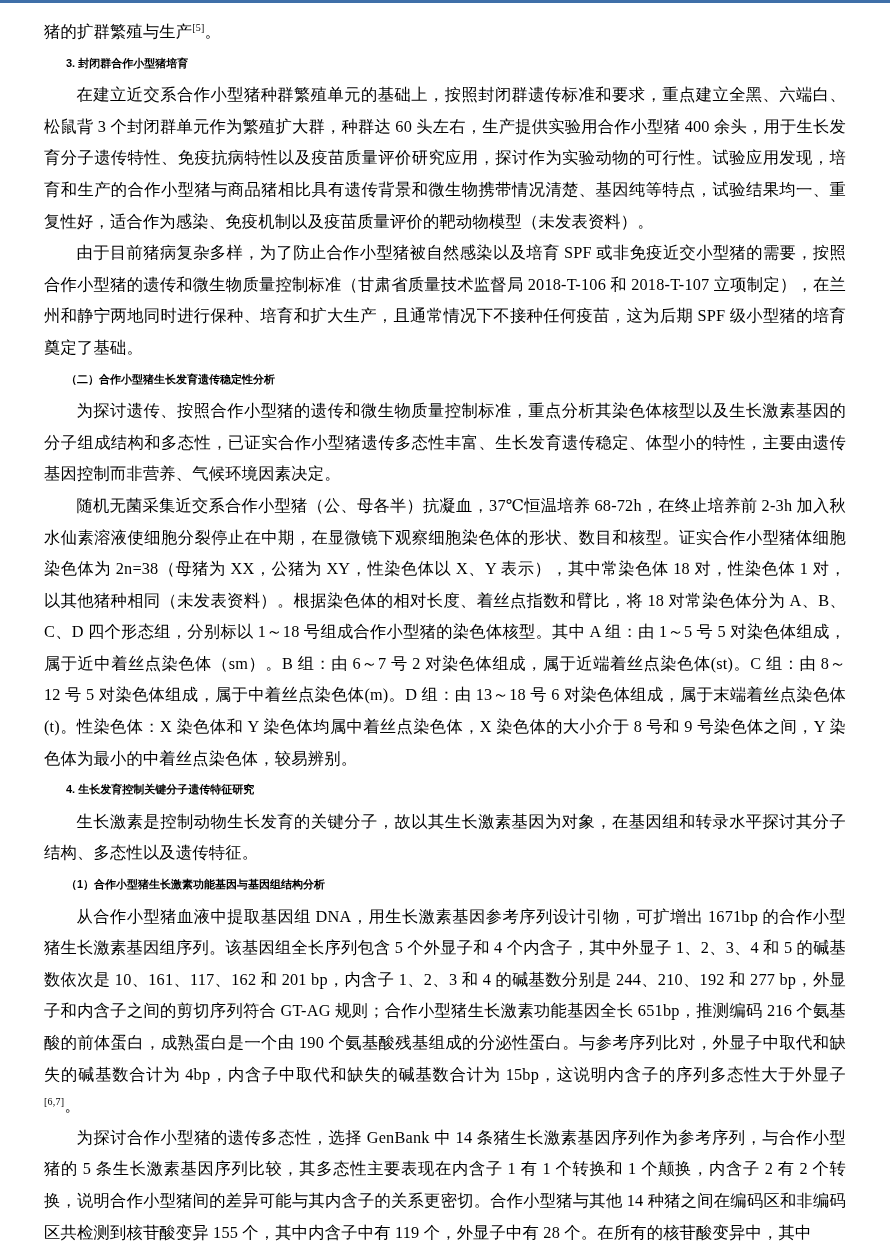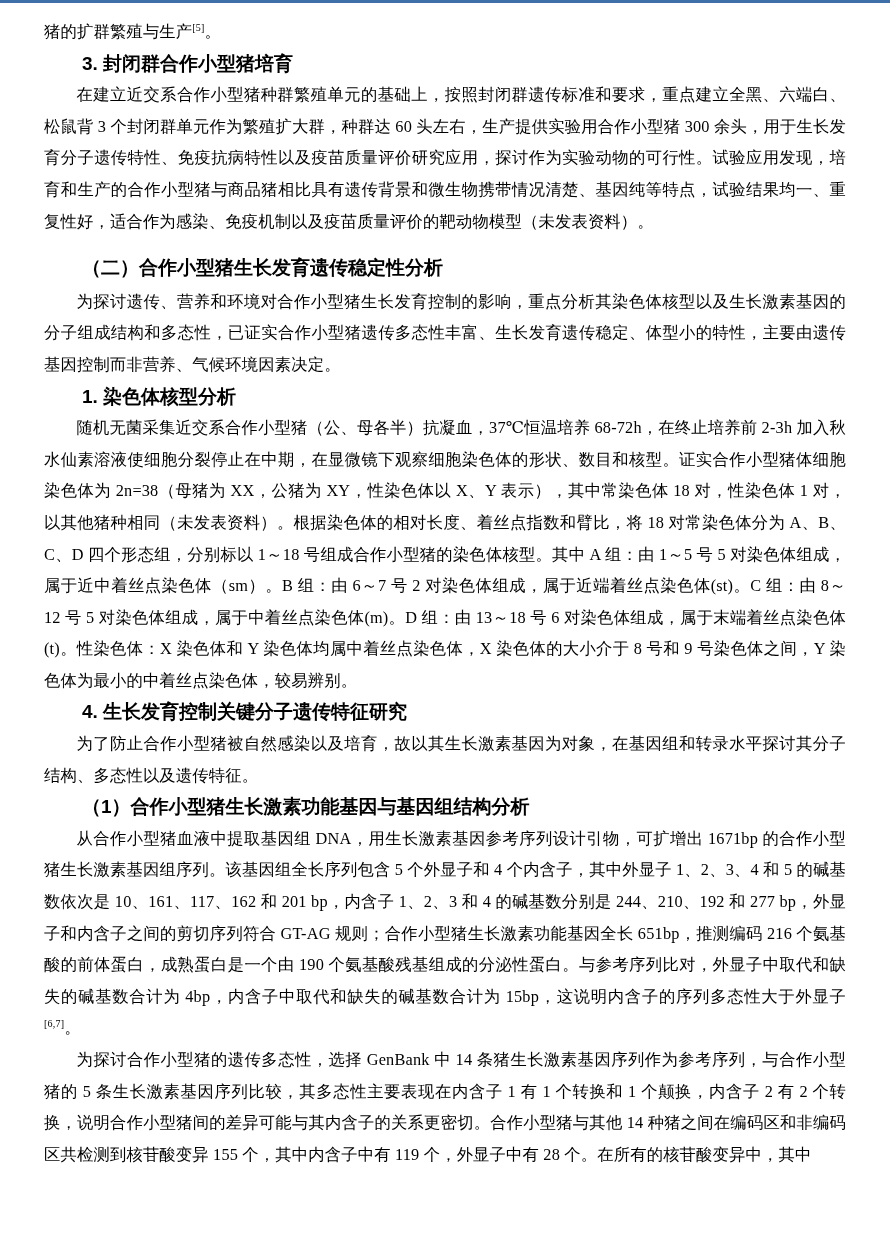--- a/index.html
+++ b/index.html
@@ -42,61 +42,60 @@
     letter-spacing: 0.2px;
   }
   p.body {
     text-indent: 2em;
   }
   p.cont {
     text-indent: 0;
   }
   h3.heading {
     margin: 0;
-    font-size: 19px;
+    font-size: 11px;
     line-height: 31.6px;
     font-weight: bold;
     text-indent: 2em;
     font-family: "Liberation Sans", "DejaVu Sans", sans-serif;
   }
   h3.heading.sub {
-    font-family: Liberation Mono, monospace;
-    margin-top: 17px;
+    font-family: Liberation Serif, serif;
   }
   sup {
     font-size: 10px;
     vertical-align: super;
     line-height: 0;
   }
 </style>
 </head>
 <body>
 
 <div class="page">
   <div class="top-rule" style="background: rgb(63, 111, 168);"></div>
   <div class="content">
 
     <p class="body cont"><span>猪的扩群繁殖与生产</span><sup>[5]</sup><span>。</span></p>
 
     <h3 class="heading">3. 封闭群合作小型猪培育</h3>
 
-    <p class="body">在建立近交系合作小型猪种群繁殖单元的基础上，按照封闭群遗传标准和要求，重点建立全黑、六端白、松鼠背 3 个封闭群单元作为繁殖扩大群，种群达 60 头左右，生产提供实验用合作小型猪 300 余头，用于生长发育分子遗传特性、免疫抗病特性以及疫苗质量评价研究应用，探讨作为实验动物的可行性。试验应用发现，培育和生产的合作小型猪与商品猪相比具有遗传背景和微生物携带情况清楚、基因纯等特点，试验结果均一、重复性好，适合作为感染、免疫机制以及疫苗质量评价的靶动物模型（未发表资料）。</p>
+    <p class="body">在建立近交系合作小型猪种群繁殖单元的基础上，按照封闭群遗传标准和要求，重点建立全黑、六端白、松鼠背 3 个封闭群单元作为繁殖扩大群，种群达 60 头左右，生产提供实验用合作小型猪 400 余头，用于生长发育分子遗传特性、免疫抗病特性以及疫苗质量评价研究应用，探讨作为实验动物的可行性。试验应用发现，培育和生产的合作小型猪与商品猪相比具有遗传背景和微生物携带情况清楚、基因纯等特点，试验结果均一、重复性好，适合作为感染、免疫机制以及疫苗质量评价的靶动物模型（未发表资料）。</p>
 
+    <p class="body">由于目前猪病复杂多样，为了防止合作小型猪被自然感染以及培育 SPF 或非免疫近交小型猪的需要，按照合作小型猪的遗传和微生物质量控制标准（甘肃省质量技术监督局 2018-T-106 和 2018-T-107 立项制定），在兰州和静宁两地同时进行保种、培育和扩大生产，且通常情况下不接种任何疫苗，这为后期 SPF 级小型猪的培育奠定了基础。</p>
 
     <h3 class="heading sub">（二）合作小型猪生长发育遗传稳定性分析</h3>
 
-    <p class="body">为探讨遗传、营养和环境对合作小型猪生长发育控制的影响，重点分析其染色体核型以及生长激素基因的分子组成结构和多态性，已证实合作小型猪遗传多态性丰富、生长发育遗传稳定、体型小的特性，主要由遗传基因控制而非营养、气候环境因素决定。</p>
+    <p class="body">为探讨遗传、按照合作小型猪的遗传和微生物质量控制标准，重点分析其染色体核型以及生长激素基因的分子组成结构和多态性，已证实合作小型猪遗传多态性丰富、生长发育遗传稳定、体型小的特性，主要由遗传基因控制而非营养、气候环境因素决定。</p>
 
-    <h3 class="heading">1. 染色体核型分析</h3>
 
     <p class="body">随机无菌采集近交系合作小型猪（公、母各半）抗凝血，37℃恒温培养 68-72h，在终止培养前 2-3h 加入秋水仙素溶液使细胞分裂停止在中期，在显微镜下观察细胞染色体的形状、数目和核型。证实合作小型猪体细胞染色体为 2n=38（母猪为 XX，公猪为 XY，性染色体以 X、Y 表示），其中常染色体 18 对，性染色体 1 对，以其他猪种相同（未发表资料）。根据染色体的相对长度、着丝点指数和臂比，将 18 对常染色体分为 A、B、C、D 四个形态组，分别标以 1～18 号组成合作小型猪的染色体核型。其中 A 组：由 1～5 号 5 对染色体组成，属于近中着丝点染色体（sm）。B 组：由 6～7 号 2 对染色体组成，属于近端着丝点染色体(st)。C 组：由 8～12 号 5 对染色体组成，属于中着丝点染色体(m)。D 组：由 13～18 号 6 对染色体组成，属于末端着丝点染色体(t)。性染色体：X 染色体和 Y 染色体均属中着丝点染色体，X 染色体的大小介于 8 号和 9 号染色体之间，Y 染色体为最小的中着丝点染色体，较易辨别。</p>
 
     <h3 class="heading">4. 生长发育控制关键分子遗传特征研究</h3>
 
-    <p class="body">为了防止合作小型猪被自然感染以及培育，故以其生长激素基因为对象，在基因组和转录水平探讨其分子结构、多态性以及遗传特征。</p>
+    <p class="body">生长激素是控制动物生长发育的关键分子，故以其生长激素基因为对象，在基因组和转录水平探讨其分子结构、多态性以及遗传特征。</p>
 
     <h3 class="heading">（1）合作小型猪生长激素功能基因与基因组结构分析</h3>
 
     <p class="body"><span>从合作小型猪血液中提取基因组 DNA，用生长激素基因参考序列设计引物，可扩增出 1671bp 的合作小型猪生长激素基因组序列。该基因组全长序列包含 5 个外显子和 4 个内含子，其中外显子 1、2、3、4 和 5 的碱基数依次是 10、161、117、162 和 201 bp，内含子 1、2、3 和 4 的碱基数分别是 244、210、192 和 277 bp，外显子和内含子之间的剪切序列符合 GT-AG 规则；合作小型猪生长激素功能基因全长 651bp，推测编码 216 个氨基酸的前体蛋白，成熟蛋白是一个由 190 个氨基酸残基组成的分泌性蛋白。与参考序列比对，外显子中取代和缺失的碱基数合计为 4bp，内含子中取代和缺失的碱基数合计为 15bp，这说明内含子的序列多态性大于外显子</span><sup>[6,7]</sup><span>。</span></p>
 
 
     <p class="body">为探讨合作小型猪的遗传多态性，选择 GenBank 中 14 条猪生长激素基因序列作为参考序列，与合作小型猪的 5 条生长激素基因序列比较，其多态性主要表现在内含子 1 有 1 个转换和 1 个颠换，内含子 2 有 2 个转换，说明合作小型猪间的差异可能与其内含子的关系更密切。合作小型猪与其他 14 种猪之间在编码区和非编码区共检测到核苷酸变异 155 个，其中内含子中有 119 个，外显子中有 28 个。在所有的核苷酸变异中，其中</p>
 
   </div>
 </div>

